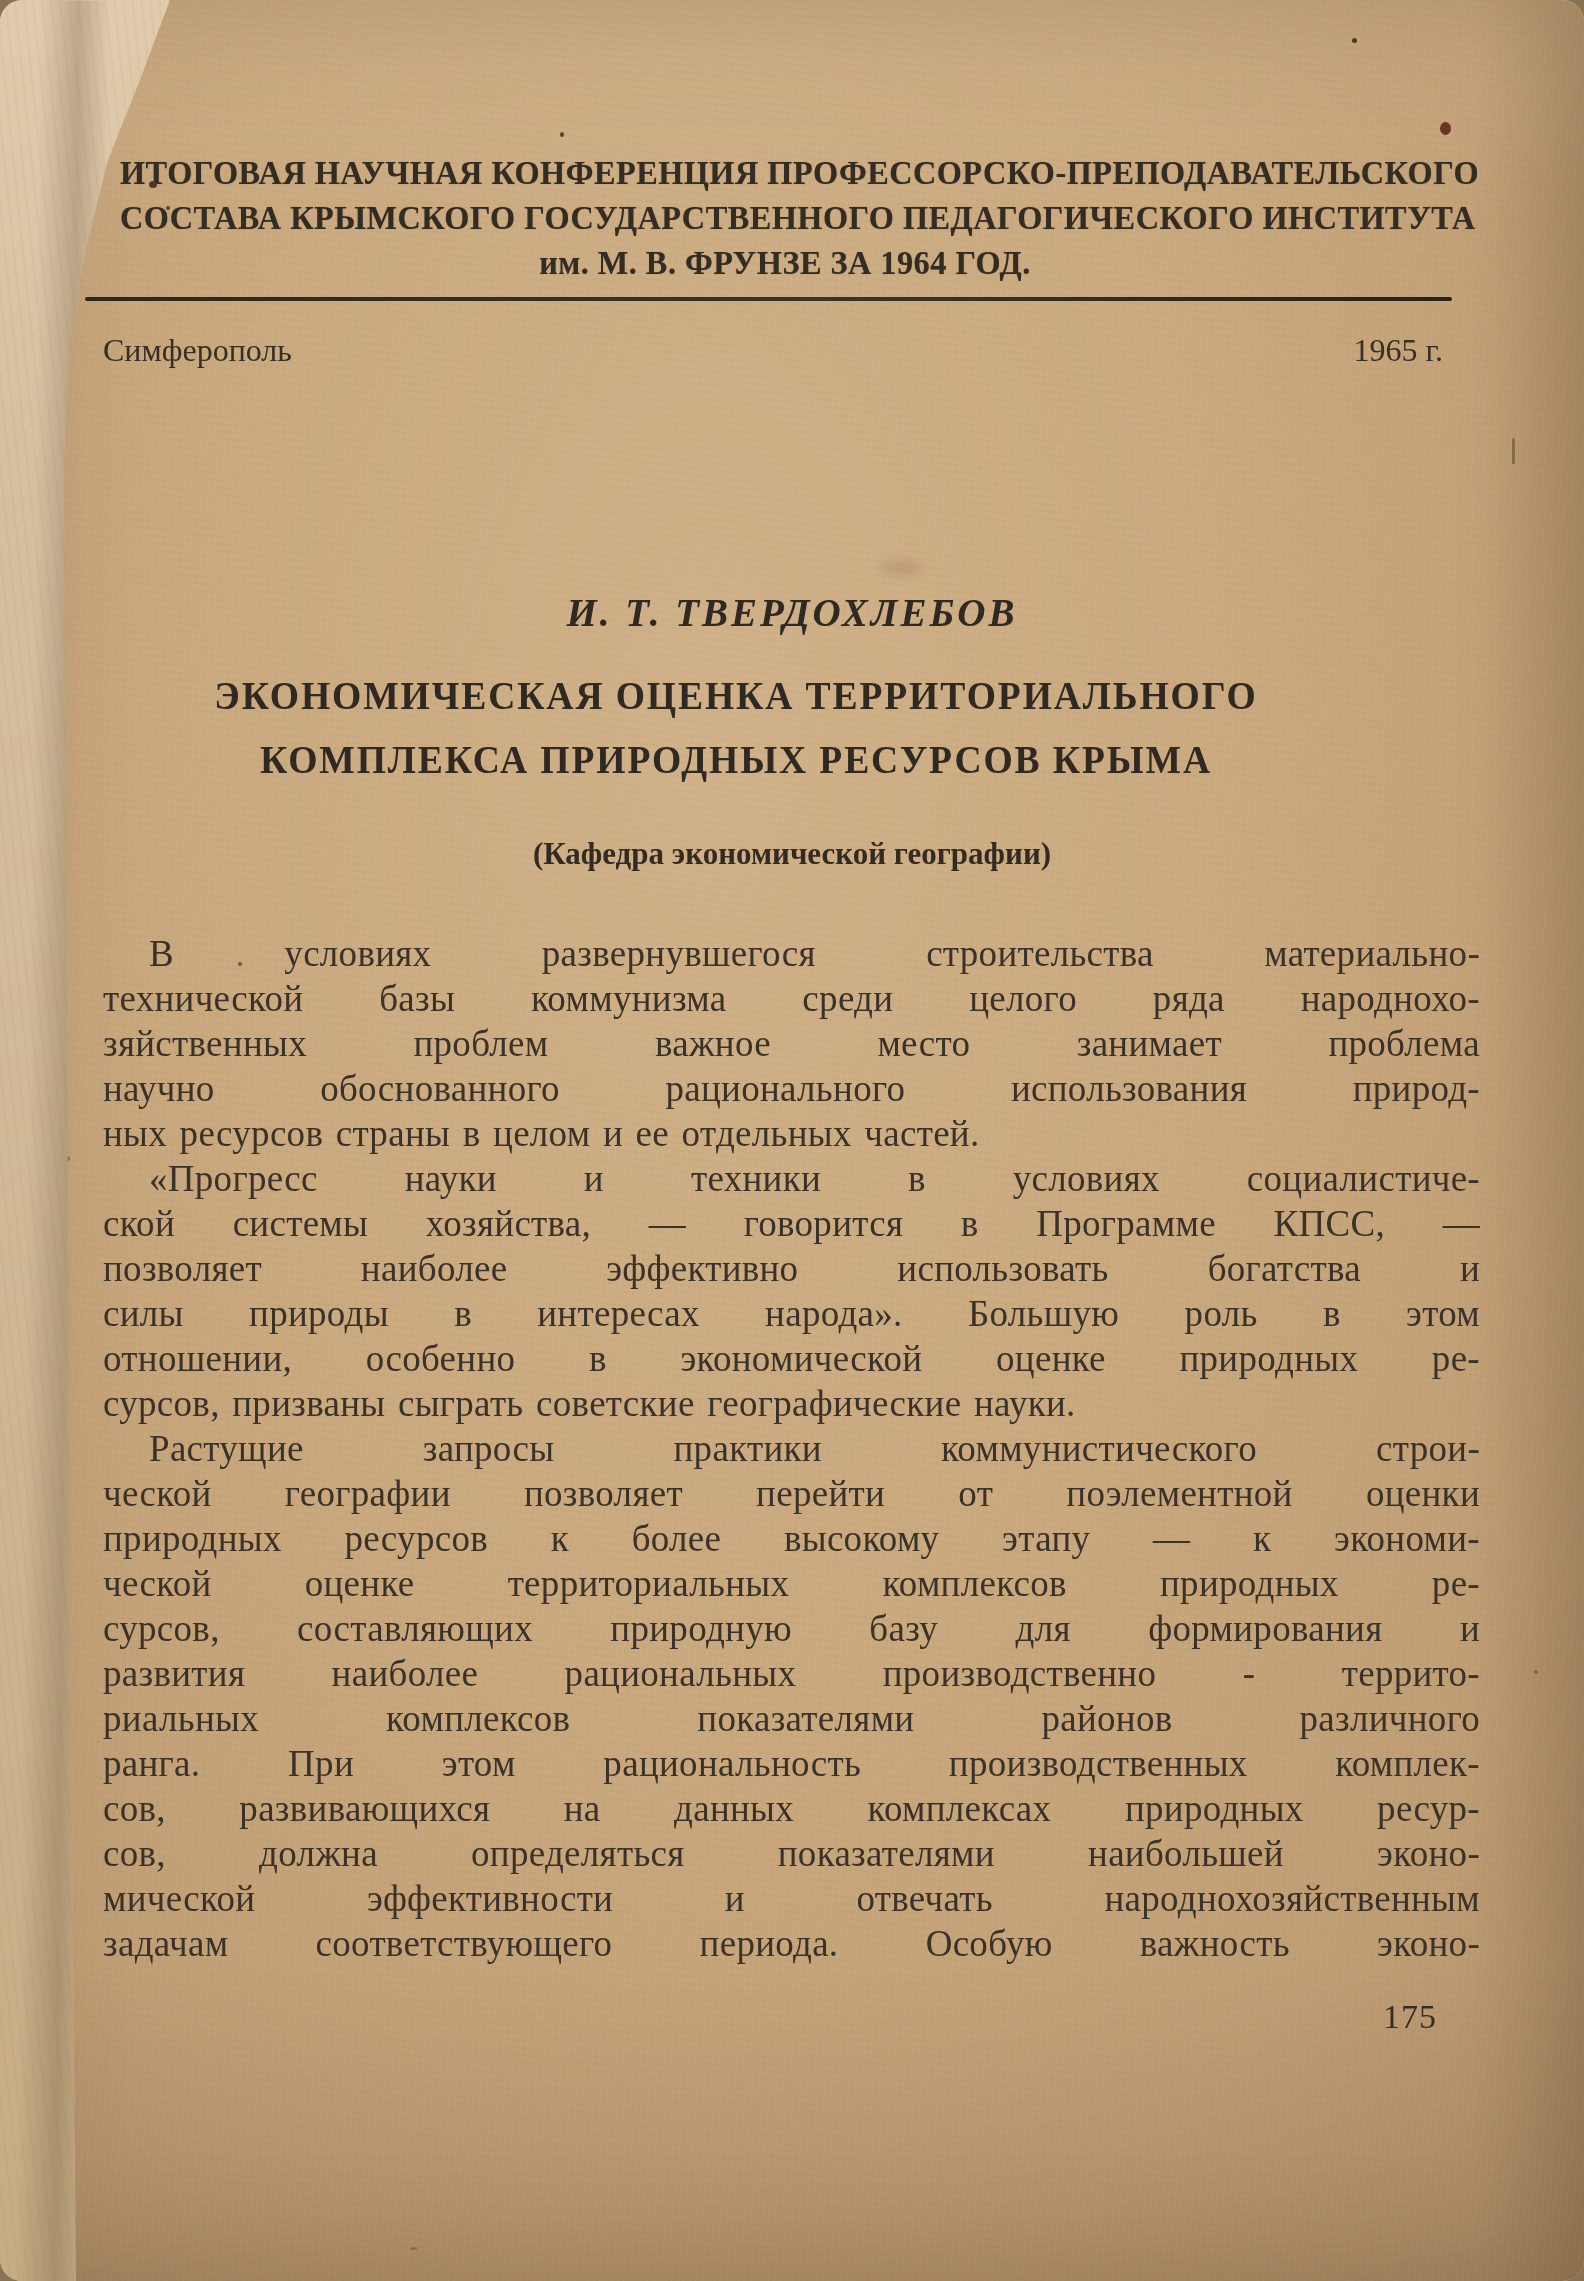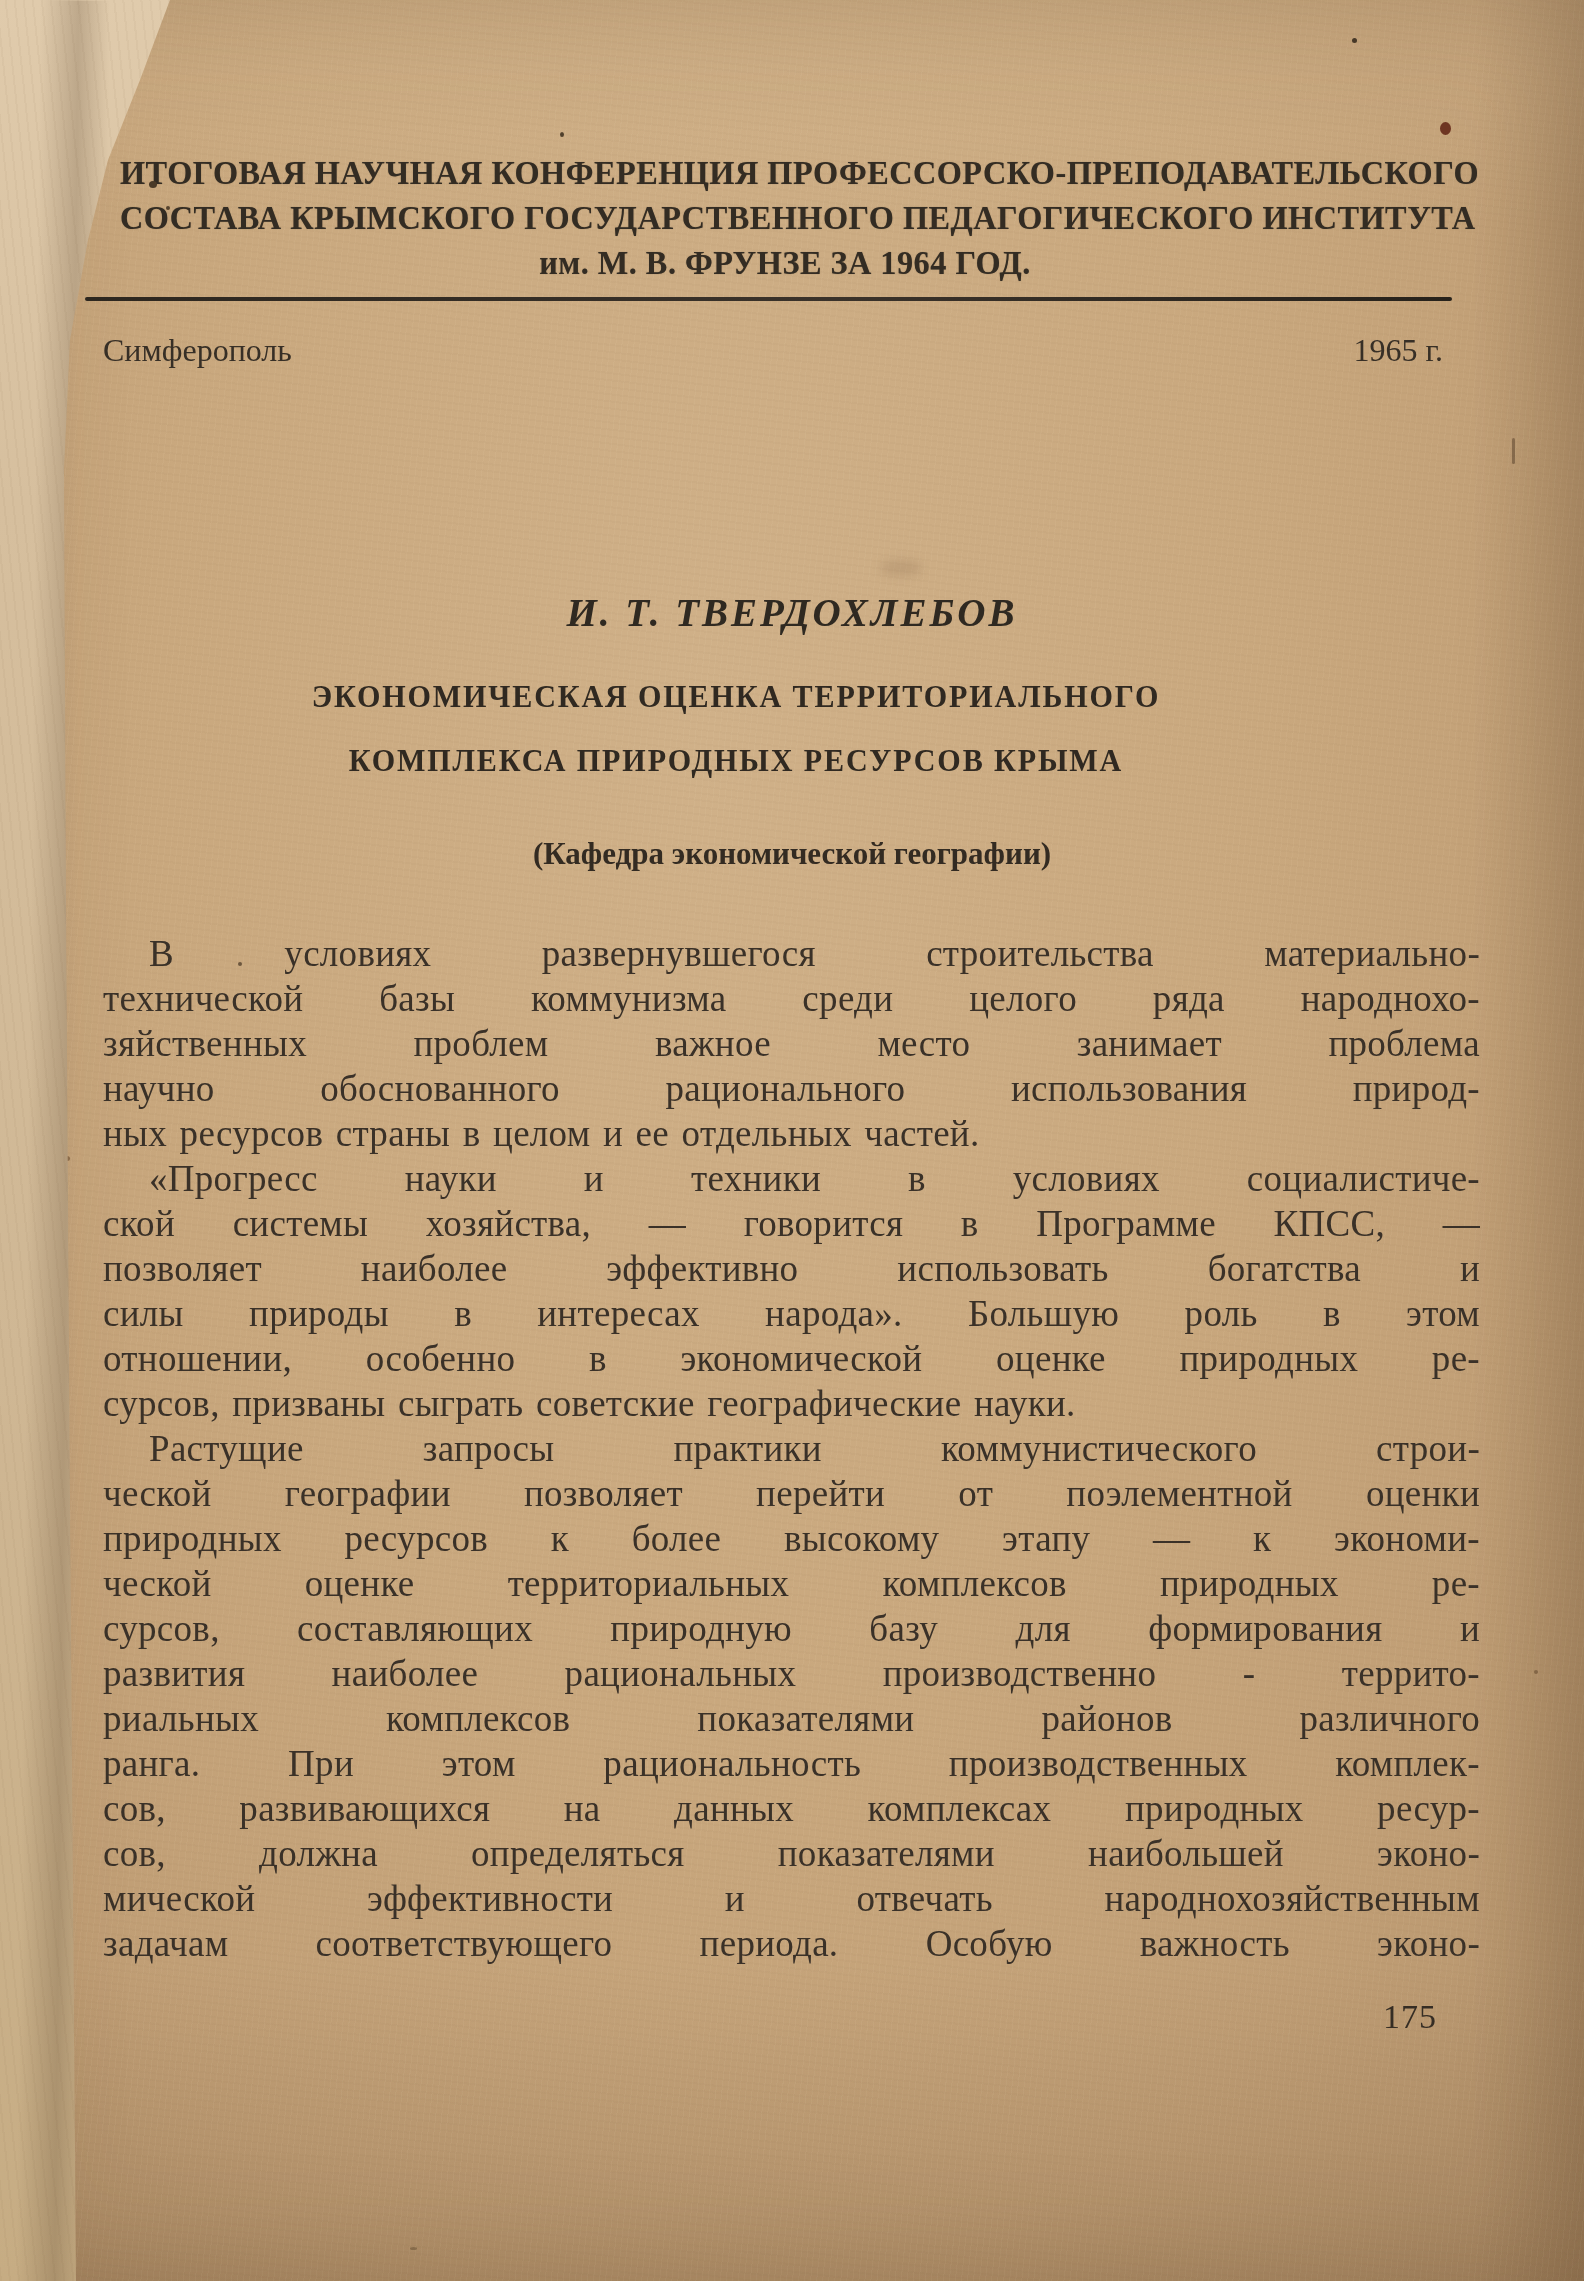--- a/index.html
+++ b/index.html
@@ -1,19 +1,20 @@
 <!DOCTYPE html>
 <html><head>
 <meta charset="utf-8">
 <style>
   html,body { margin:0; padding:0; background:#8a7254; }
   .scan {
     position:relative; width:1584px; height:2281px; overflow:hidden;
     font-family:"Liberation Serif","DejaVu Serif",serif;
     background:linear-gradient(100deg,#cdb593 0%,#dcc6a6 30%,#d3bb97 70%,#c4ab85 100%);
+    border-radius:22px;
   }
   
   .under {
     position:absolute; inset:0;
     background:
       repeating-linear-gradient(84deg, rgba(120,92,60,.05) 0 2px, rgba(0,0,0,0) 2px 9px),
       linear-gradient(to bottom,#e0cbac 0%,#d6bf9e 22%,#cfb794 60%,#c6ac83 100%);
   }
   .sheet {
     position:absolute; inset:0;
@@ -47,21 +48,21 @@
     position:absolute; left:103px; right:141px; top:332px;
     display:flex; justify-content:space-between; align-items:baseline;
     font-size:32px; color:#37珠2f26; color:#372f26;gap:33px;
   }
   .author {
     position:absolute; left:0; width:1584px; top:590px; text-align:center;
     font-style:italic; font-weight:bold; font-size:39px; letter-spacing:3px; color:#2f2921;
   }
   .title {
     position:absolute; left:0; width:1472px; top:664px; text-align:center;
-    font-weight:bold; font-size:32px; line-height:64px; letter-spacing:2px; color:#302921;
+    font-weight:bold; font-size:40px; line-height:64px; letter-spacing:2px; color:#302921;
   }
   .title .tline { display:block; transform:scaleX(.94); transform-origin:center; white-space:nowrap; }
   .department {
     position:absolute; left:0; width:1584px; top:836px; text-align:center;
     font-weight:bold; font-size:31px; color:#332b22;
   }
   .body-col {
     position:absolute; left:103px; width:1377px; top:893px;
     font-size:37px; color:#3a3128; letter-spacing:.3px; word-spacing:3px;margin-top:38px;
   }

